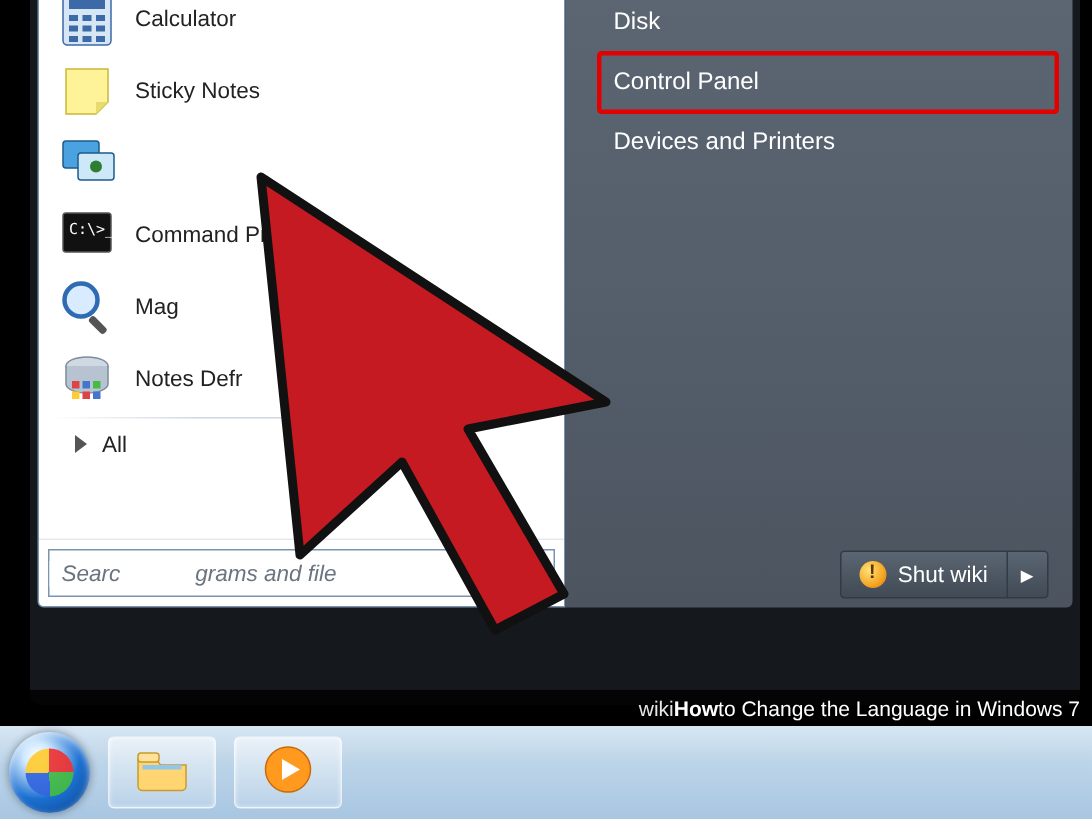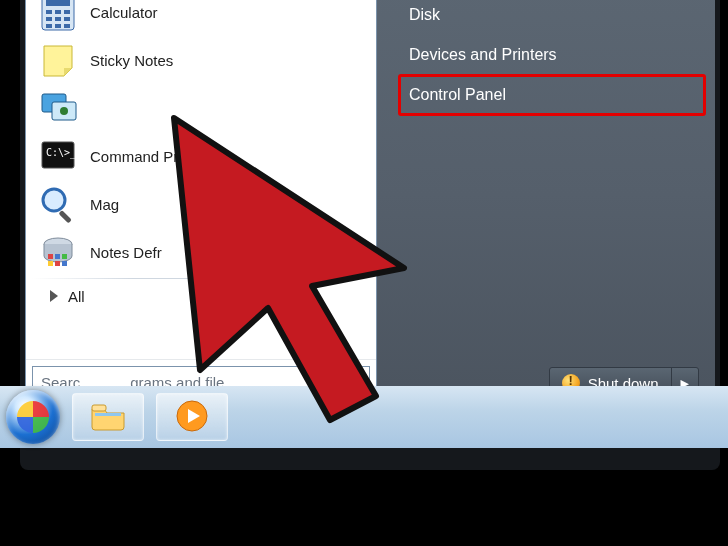--- a/index.html
+++ b/index.html
@@ -1,34 +1,34 @@
 <!DOCTYPE html>
 <html><head>
 <meta charset="utf-8">
 <style>
 html,body{margin:0;padding:0;width:728px;height:546px;overflow:hidden;font-family:"Segoe UI",Tahoma,sans-serif;font-size:15px;background:#000}
-.root{position:relative;width:728px;height:448px}
+.root{position:relative;width:728px;height:546px}
 
 
 .startmenu{position:absolute;left:20px;top:-20px;width:700px;height:490px;background:rgba(60,70,80,.35);border-radius:8px;padding:5px 5px 5px 5px;box-sizing:border-box}
 .sm-body{display:flex;width:100%;height:420px}
 
 
 .sm-left{width:350px;background:#fff;border-top-left-radius:4px;border-bottom-left-radius:4px;display:flex;flex-direction:column;border:1px solid #7b93ac}
 .prog-list{flex:1;overflow:hidden;padding:2px 6px 2px 6px}
 .prog-item{display:flex;align-items:center;height:48px;gap:10px;padding:0 4px;cursor:pointer;color:#222}
 .prog-ico{width:44px;height:44px;display:flex;align-items:center;justify-content:center;flex-shrink:0}
 .all-line{display:flex;align-items:center;height:30px;padding:0 6px;color:#222;gap:10px}
 .sep{height:1px;background:linear-gradient(to right,transparent,#cfd7e0 30%,#cfd7e0 70%,transparent);margin:2px 0}
 .tri{width:0;height:0;border-top:6px solid transparent;border-bottom:6px solid transparent;border-left:8px solid #555;margin-left:12px}
 
 
 .search-wrap{padding:6px;border-top:1px solid #e6e9ec}
 .search{display:flex;align-items:center;border:1px solid #7b93ac;height:30px;background:#fff}
-.search input{flex:1;border:none;outline:none;padding:0 8px;color:#6a7480;font-size:15px;font-family:inherit}
+.search input{flex:1;border:none;outline:none;padding:0 8px;font-style:italic;color:#6a7480;font-size:15px;font-family:inherit}
 .search .mag{width:32px;text-align:center;color:#4676c6;font-size:16px}
 
 
 .sm-right{flex:1;display:flex;flex-direction:column;background:linear-gradient(to bottom,#5b6672,#555f6b 50%,#4b545f);border-top-right-radius:4px;border-bottom-right-radius:4px;padding:6px 10px 6px 0}
 .r-list{flex:1;padding:4px 0 4px 22px}
 .r-item{color:#fff;height:40px;display:flex;align-items:center;padding:0 10px;cursor:pointer;font-size:16px;border-radius:2px}
 .r-item.hl{outline:3px solid #e30000;outline-offset:-2px}
 
 
 .sd-row{display:flex;justify-content:flex-end;padding:4px 6px 0 0}
@@ -159,41 +159,45 @@
             <span class="mag">🔍</span>
           </div>
         </div>
       </div>
 
       <div class="sm-right">
         <div class="r-list">
           <div class="r-item">
               <span>Disk</span>
             </div>
+          <div class="r-item hl">
+              <span>Control Panel</span>
+            </div>
           <div class="r-item">
               <span>Devices and Printers</span>
-            </div>
-          <div class="r-item hl">
-              <span>Control Panel</span>
             </div>
         </div>
         <div class="sd-row">
           <div class="sd-btn">
             <div class="sd-main">
               <span class="shield"></span>
-              <span>Shut down</span>
+              <span>Shut wiki</span>
             </div>
             <div class="sd-arr">▶</div>
           </div>
         </div>
       </div>
 
     </div>
   </div>
 
+  <div class="caption">
+    <span><span style="opacity:.9">wiki</span><b>How</b></span>
+    <span> to Change the Language in Windows 7</span>
+  </div>
 
   <div class="taskbar">
     <div class="orb"></div>
     <div class="tb-item">
       <span>
         <svg width="36" height="30" viewBox="0 0 36 30">
             <path d="M2 8h12l3 4h17v14a3 3 0 0 1-3 3H5a3 3 0 0 1-3-3z" fill="#ffd571" stroke="#c99a2e"></path>
             <rect x="2" y="4" width="14" height="6" rx="2" fill="#ffe19a" stroke="#c99a2e"></rect>
             <rect x="5" y="12" width="26" height="3" fill="#8fc7ef"></rect>
           </svg>

